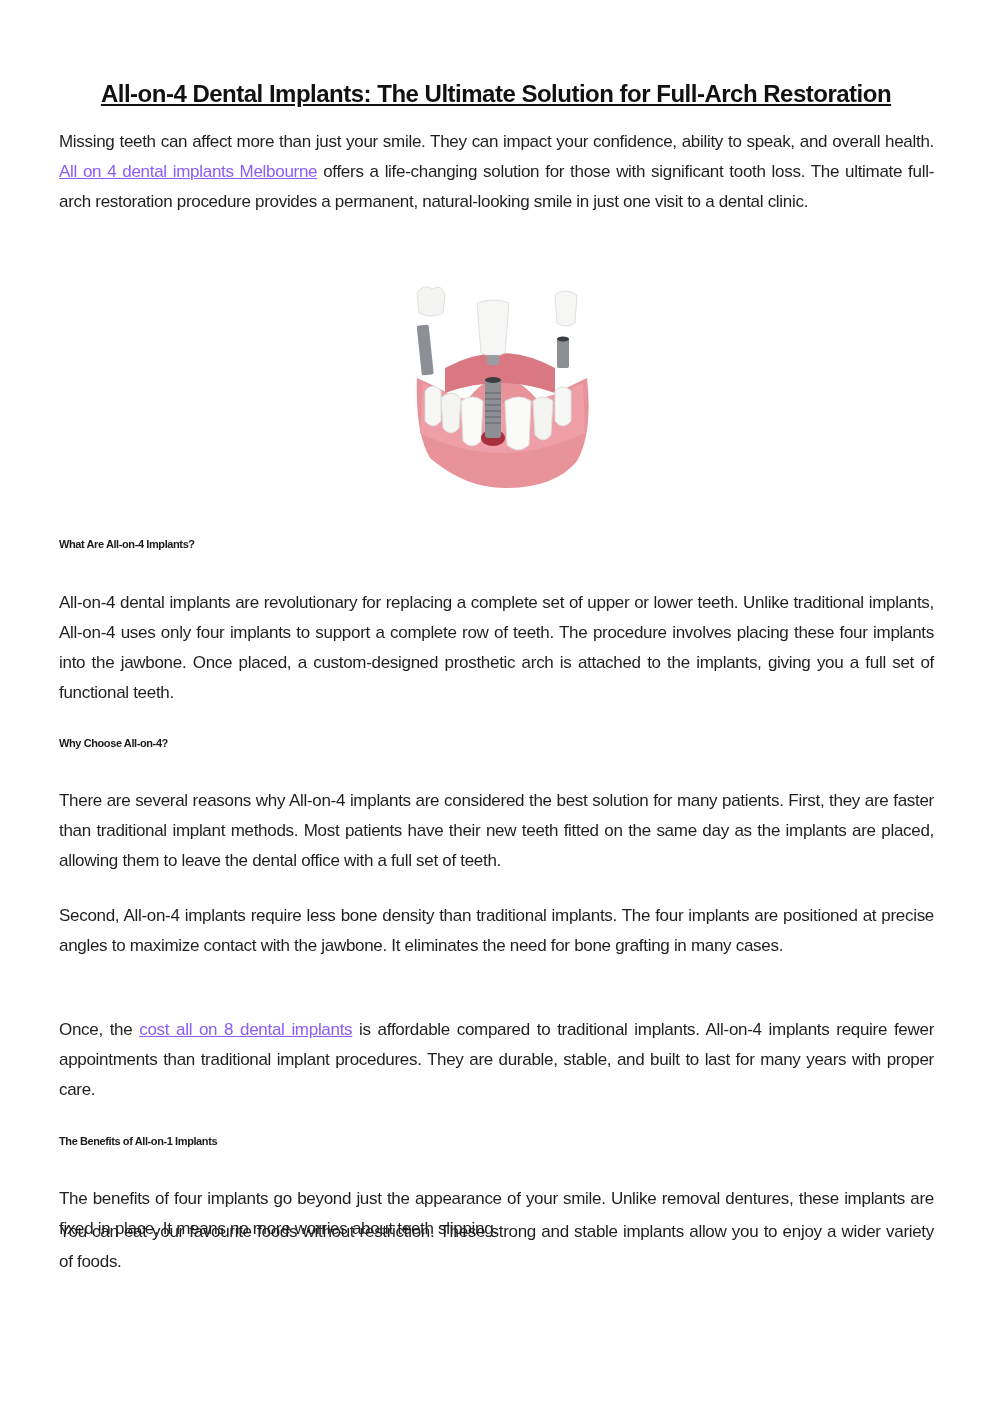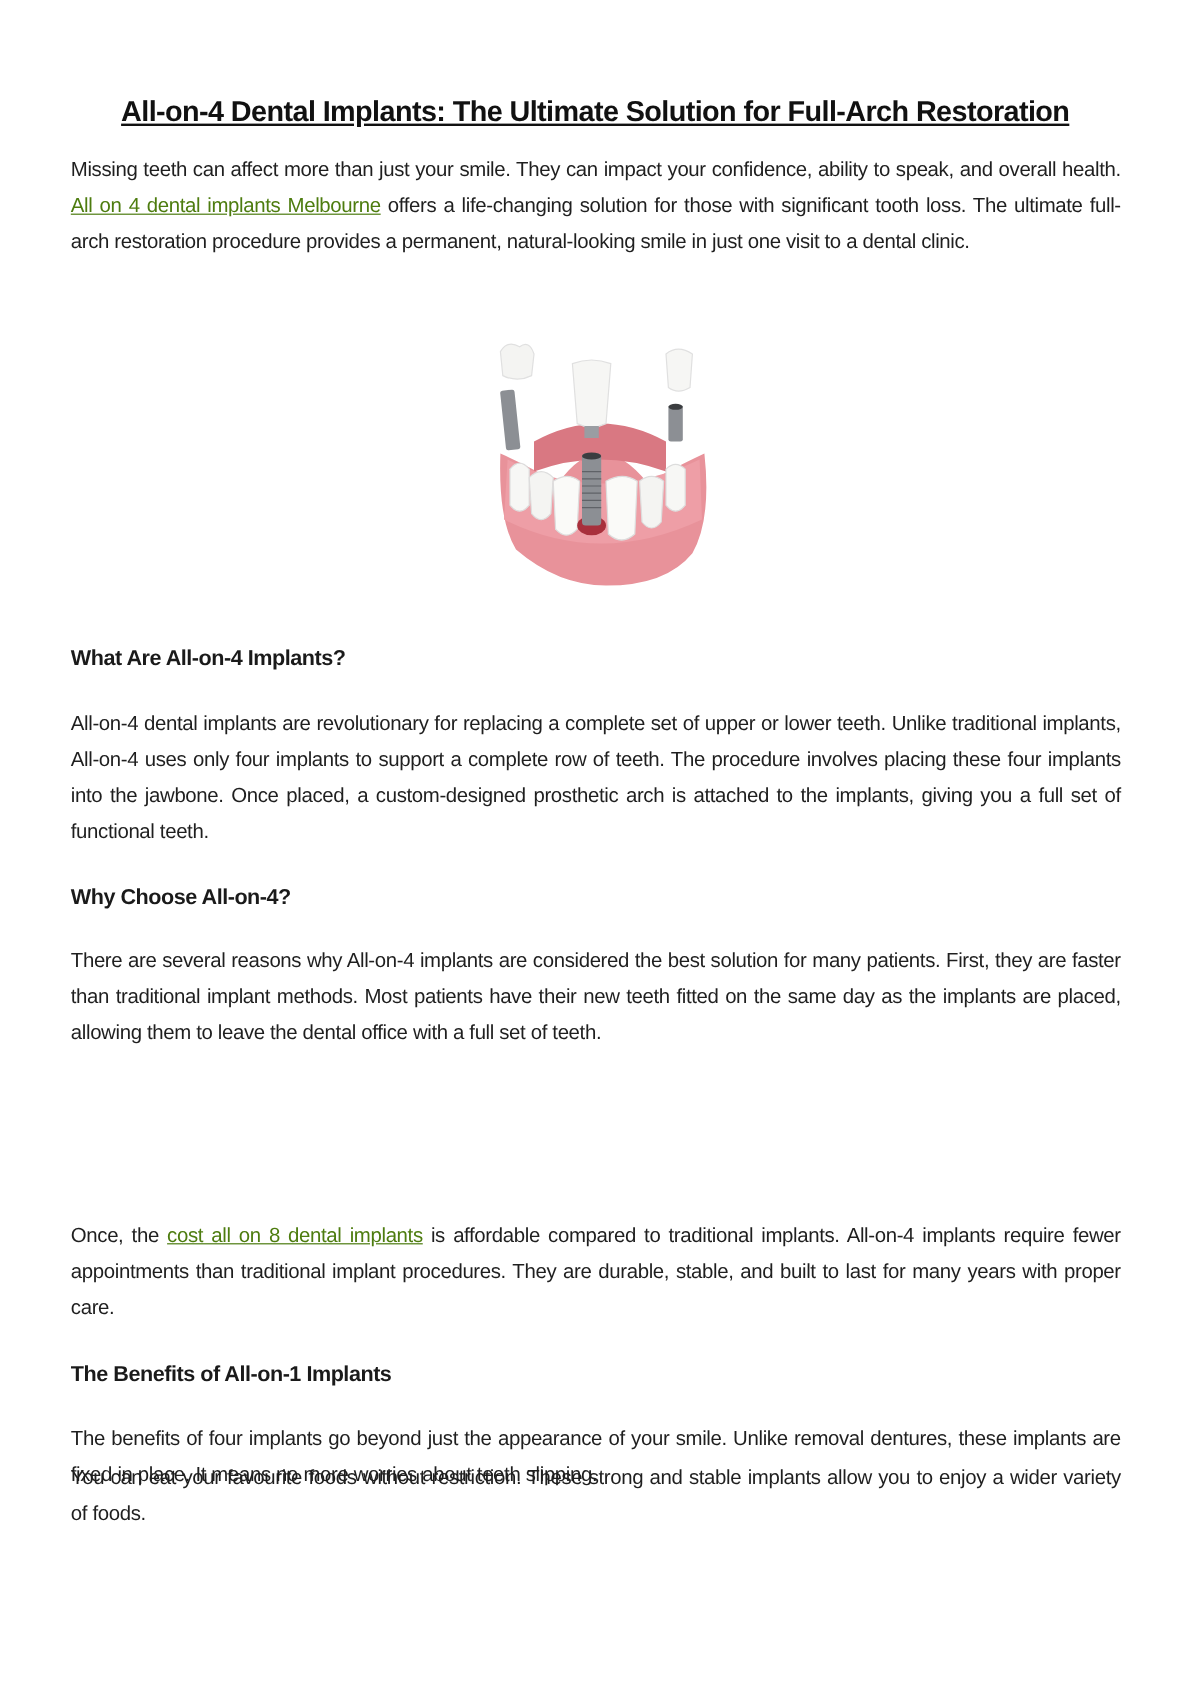--- a/index.html
+++ b/index.html
@@ -4,23 +4,23 @@
 <style>
   html, body { margin: 0; padding: 0; background: #ffffff; }
   body { width: 992px; height: 1403px; position: relative; overflow: hidden;
          font-family: "Liberation Sans", "DejaVu Sans", sans-serif; color: #1a1a1a; }
   .page { position: absolute; left: 0; top: 0; width: 935px; height: 1403px; }
   .title { position: absolute; left: 0; width: 992px; top: 64px; text-align: center;
            font-size: 24px; font-weight: bold; text-decoration: underline; letter-spacing: -0.5px;
            color: #111; }
   .para { position: absolute; left: 59px; width: 875px; font-size: 17px; line-height: 30px;
           text-align: justify; letter-spacing: -0.3px; color: #1f1f1f; margin: 0; }
-  .heading { position: absolute; left: 59px; font-size: 18px; font-weight: bold; letter-spacing: -0.4px;
+  .heading { position: absolute; left: 59px; font-size: 11px; font-weight: bold; letter-spacing: -0.4px;
              color: #1a1a1a; margin: 0; }
-  a.link { color: #4d7c0f; }
+  a.link { color: #8b5cf6; }
   .figure { position: absolute; left: 405px; top: 283px; width: 190px; height: 215px; }
 </style>
 </head>
 <body>
 
 <div class="page">
 
   <h1 class="title">All-on-4 Dental Implants: The Ultimate Solution for Full-Arch Restoration</h1>
 
   <p class="para" style="top:127px;"><span>Missing teeth can affect more than just your smile. They can impact your confidence, ability to speak, and overall health. </span><a class="link" href="#">All on 4 dental implants Melbourne</a><span> offers a life-changing solution for those with significant tooth loss. The ultimate full-arch restoration procedure provides a permanent, natural-looking smile in just one visit to a dental clinic.</span></p>
@@ -62,19 +62,20 @@
       <ellipse cx="158" cy="56" rx="6" ry="2.5" fill="#3b3d40"></ellipse>
       <path d="M150 12 Q160 4 172 12 L170 40 Q160 46 152 40 Z" fill="#f6f6f4" stroke="#e0e0e0"></path>
     </svg>
   </div>
 
   <h2 class="heading" style="top:538px;">What Are All-on-4 Implants?</h2>
   <p class="para" style="top:588px;">All-on-4 dental implants are revolutionary for replacing a complete set of upper or lower teeth. Unlike traditional implants, All-on-4 uses only four implants to support a complete row of teeth. The procedure involves placing these four implants into the jawbone. Once placed, a custom-designed prosthetic arch is attached to the implants, giving you a full set of functional teeth.</p>
 
   <h2 class="heading" style="top:737px;text-align:right;">Why Choose All-on-4?</h2>
   <p class="para" style="top:786px;">There are several reasons why All-on-4 implants are considered the best solution for many patients. First, they are faster than traditional implant methods. Most patients have their new teeth fitted on the same day as the implants are placed, allowing them to leave the dental office with a full set of teeth.</p>
+  <p class="para" style="top:901px;">Second, All-on-4 implants require less bone density than traditional implants. The four implants are positioned at precise angles to maximize contact with the jawbone. It eliminates the need for bone grafting in many cases.</p>
   <p class="para" style="top:1015px;"><span>Once, the </span><a class="link" href="#">cost all on 8 dental implants</a><span> is affordable compared to traditional implants. All-on-4 implants require fewer appointments than traditional implant procedures. They are durable, stable, and built to last for many years with proper care.</span></p>
 
   <h2 class="heading" style="top:1135px;">The Benefits of All-on-1 Implants</h2>
   <p class="para" style="top:1184px;">The benefits of four implants go beyond just the appearance of your smile. Unlike removal dentures, these implants are fixed in place. It means no more worries about teeth slipping.</p>
   <p class="para" style="top:1217px;">You can eat your favourite foods without restriction. These strong and stable implants allow you to enjoy a wider variety of foods.</p>
 
 </div>
 
 </body></html>

